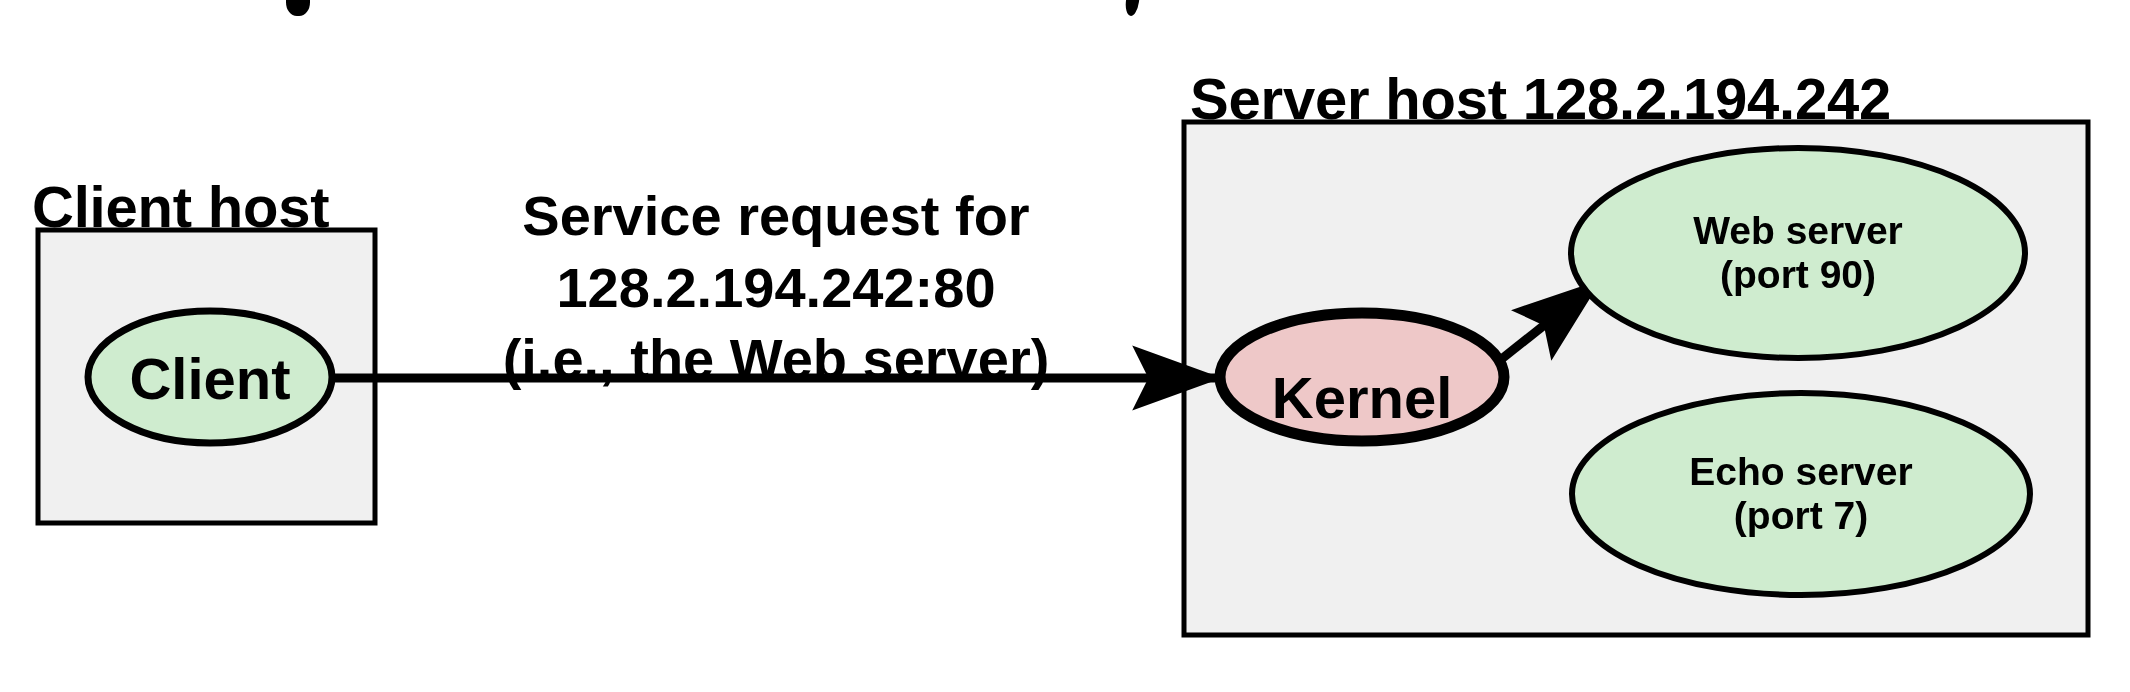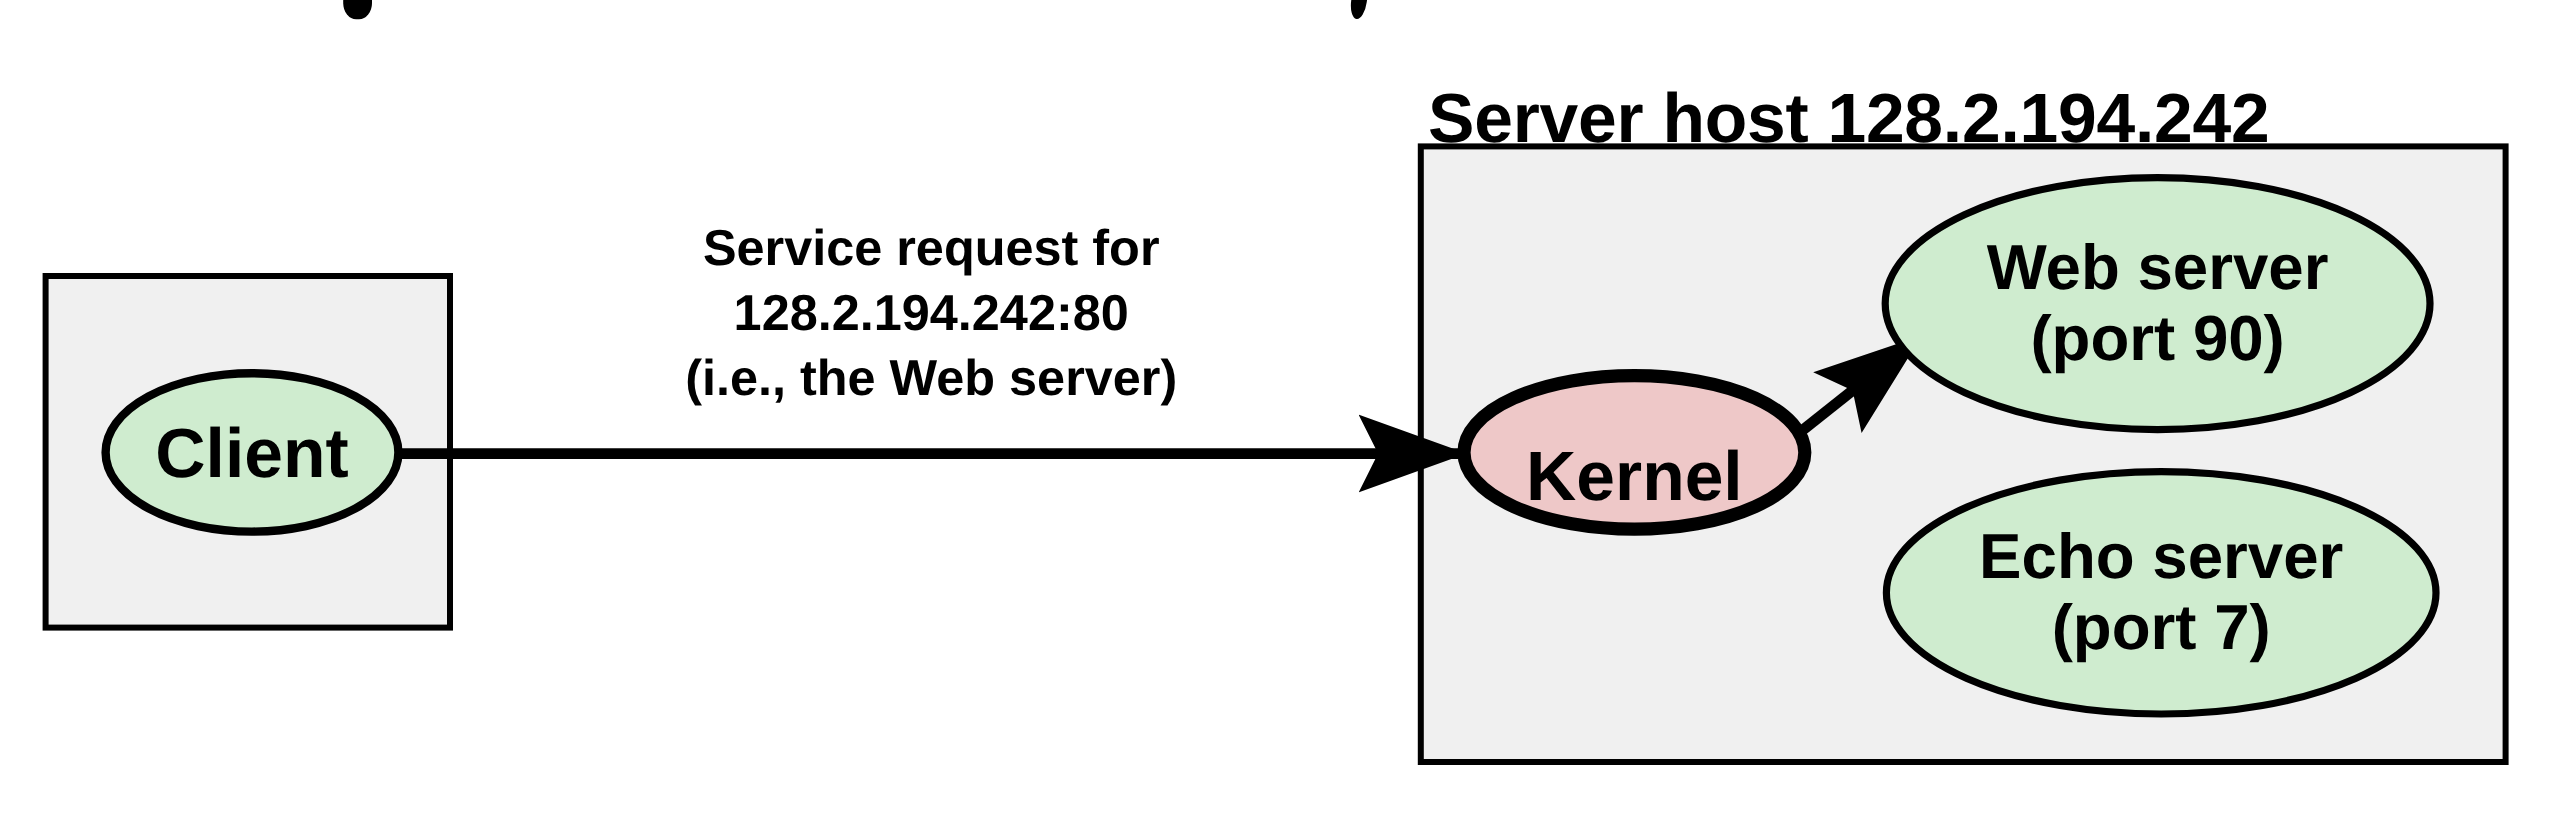--- a/index.html
+++ b/index.html
@@ -37,26 +37,26 @@
   }
   .node-label {
     position: absolute;
     font-weight: bold;
     color: #000000;
     text-align: center;
     line-height: 1.12;
     white-space: nowrap;
     transform: translate(-50%, -50%);
   }
-  .node-label.small { font-size: 53px; }
+  .node-label.small { font-size: 39px; }
   .node-label.big   { font-size: 58px; }
   .edge-caption {
     position: absolute;
     font-weight: bold;
-    font-size: 42px;
+    font-size: 56px;
     color: #000000;
     text-align: center;
     line-height: 1.28;
     transform: translateX(-50%);
     white-space: nowrap;
   }
   .title-sliver {
     position: absolute;
     background: #000000;
     border-radius: 50% 50% 45% 45%;
@@ -87,20 +87,21 @@
 
     <ellipse cx="210" cy="377" rx="122" ry="66" fill="#cfeccf" stroke="#000000" stroke-width="7"></ellipse>
 
     <ellipse cx="1362" cy="377" rx="142" ry="64" fill="#eec8c8" stroke="#000000" stroke-width="11"></ellipse>
 
     <ellipse cx="1798" cy="253" rx="227" ry="105" fill="#cfeccf" stroke="#000000" stroke-width="6"></ellipse>
 
     <ellipse cx="1801" cy="494" rx="229" ry="101" fill="#cfeccf" stroke="#000000" stroke-width="6"></ellipse>
   </svg>
 
+  <div class="label host-caption" style="left:32px; top:176px;">Client host</div>
 
   <div class="label host-caption" style="left:1190px; top:68px;">Server host 128.2.194.242</div>
 
   <div class="node-label big" style="left:210px; top:379px;">Client</div>
 
   <div class="node-label big" style="left:1362px; top:379px;margin-top:19px;">Kernel</div>
 
   <div class="node-label small" style="left:1798px; top:253px;">
     <div>Web server</div>
     <div>(port 90)</div>

